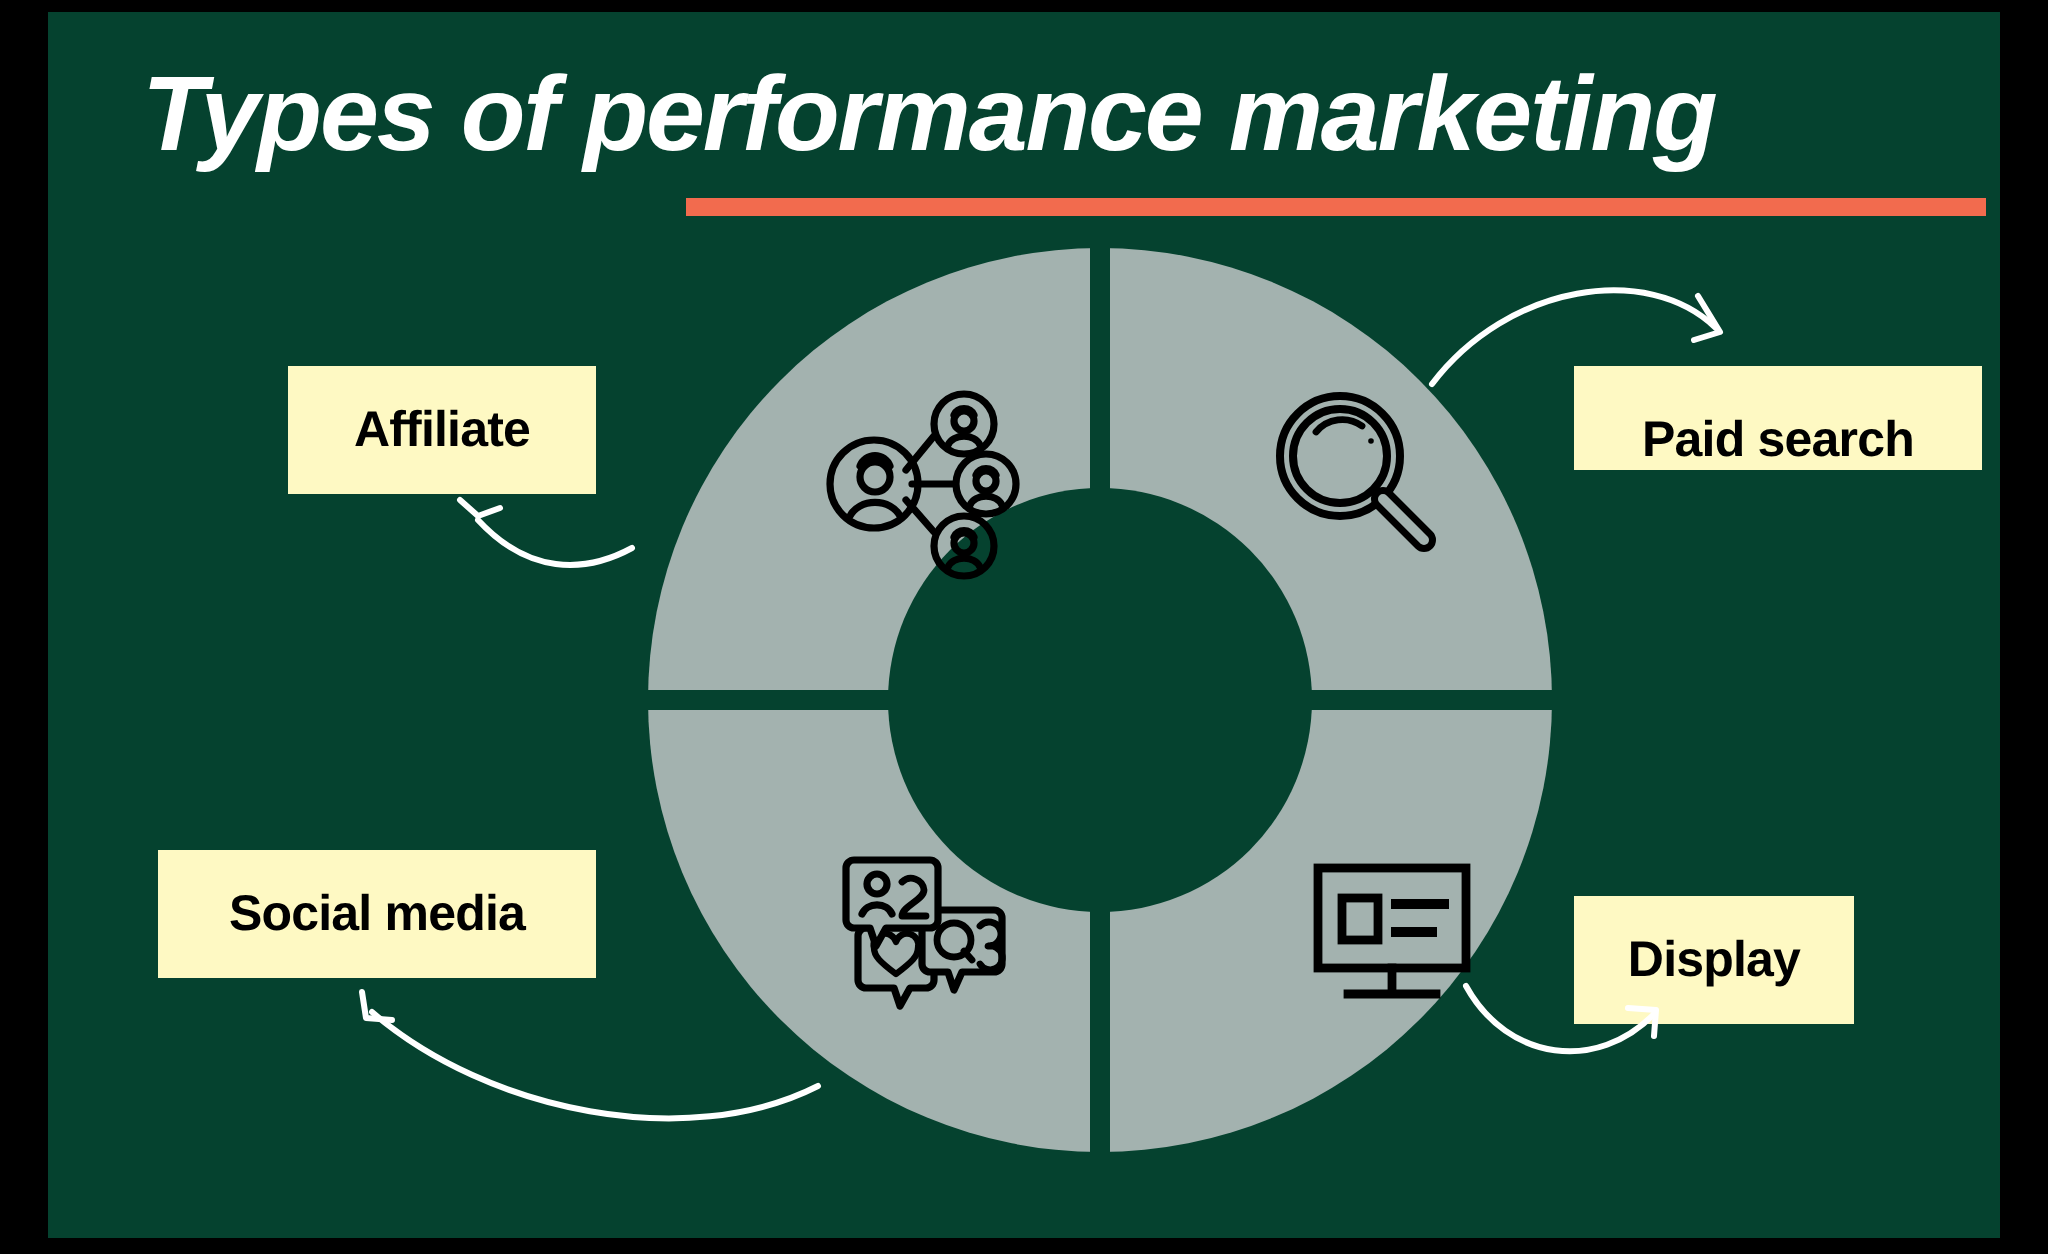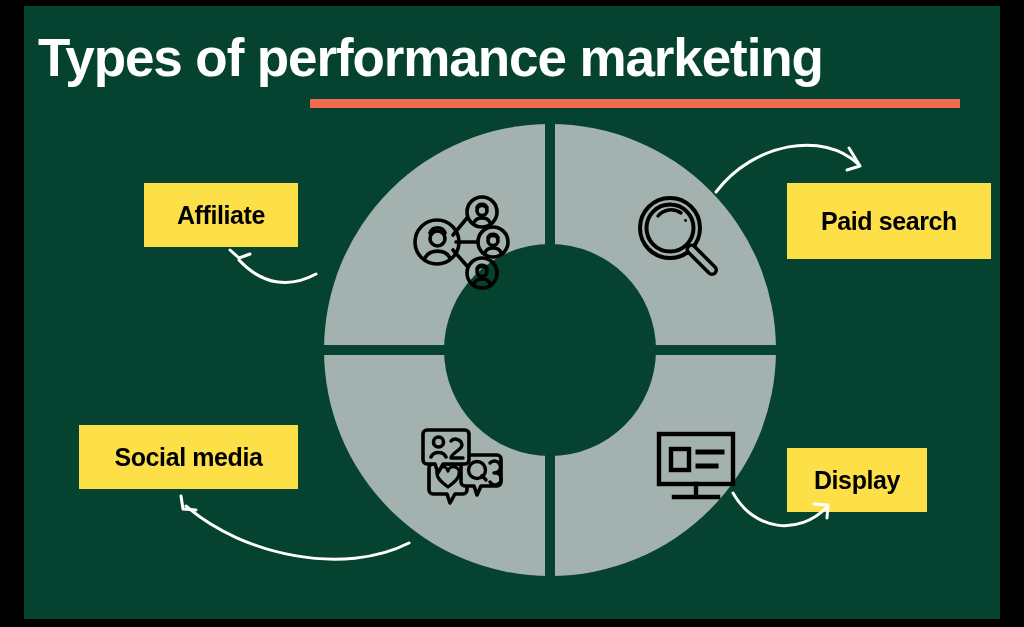--- a/index.html
+++ b/index.html
@@ -29,24 +29,25 @@
     top: 6px;
     width: 976px;
     height: 613px;
     background: #05422F;
     overflow: hidden;
   }
 
   
   #title-block {
     position: absolute;
-    left: 14px;   
+    left: 47px;   
     top: 16px;
     width: 930px;
     height: 86px;
+    font-style: italic;
   }
   #title-text {
     position: absolute;
     left: 0;
     top: 0;
     margin: 0;
     font-size: 53px;
     line-height: 72px;
     font-weight: bold;
     letter-spacing: -1.1px;
@@ -80,32 +81,32 @@
   .icon-wrap svg { display: block; }
 
   #icon-affiliate { left: 379px; top: 180px; width: 112px; height: 112px; }
   #icon-paid-search { left: 606px; top: 182px; width: 96px; height: 96px; }
   #icon-social { left: 395px; top: 416px; width: 92px; height: 92px; }
   #icon-display { left: 628px; top: 418px; width: 88px; height: 88px; }
 
   
   .chip {
     position: absolute;
-    background: #fde047;
+    background: #fef9c3;
     display: flex;
     align-items: center;
     justify-content: center;
     color: #000000;
     font-weight: bold;
     font-size: 25px;
     letter-spacing: -0.4px;
     white-space: nowrap;
   }
   #chip-affiliate   { left: 120px; top: 177px; width: 154px; height: 64px; }  
-  #chip-paid-search { left: 763px; top: 177px; width: 204px; height: 76px; }  
+  #chip-paid-search { left: 763px; top: 177px; width: 204px; height: 52px; align-items: flex-end; }  
   #chip-social      { left: 55px;  top: 419px; width: 219px; height: 64px; align-items: center; }  
   #chip-display     { left: 763px; top: 419px; width: 140px; height: 64px; margin-top: 23px; }
 
   
   #arrows {
     position: absolute;
     left: 0; top: 0;
     width: 976px;
     height: 613px;
     pointer-events: none;

